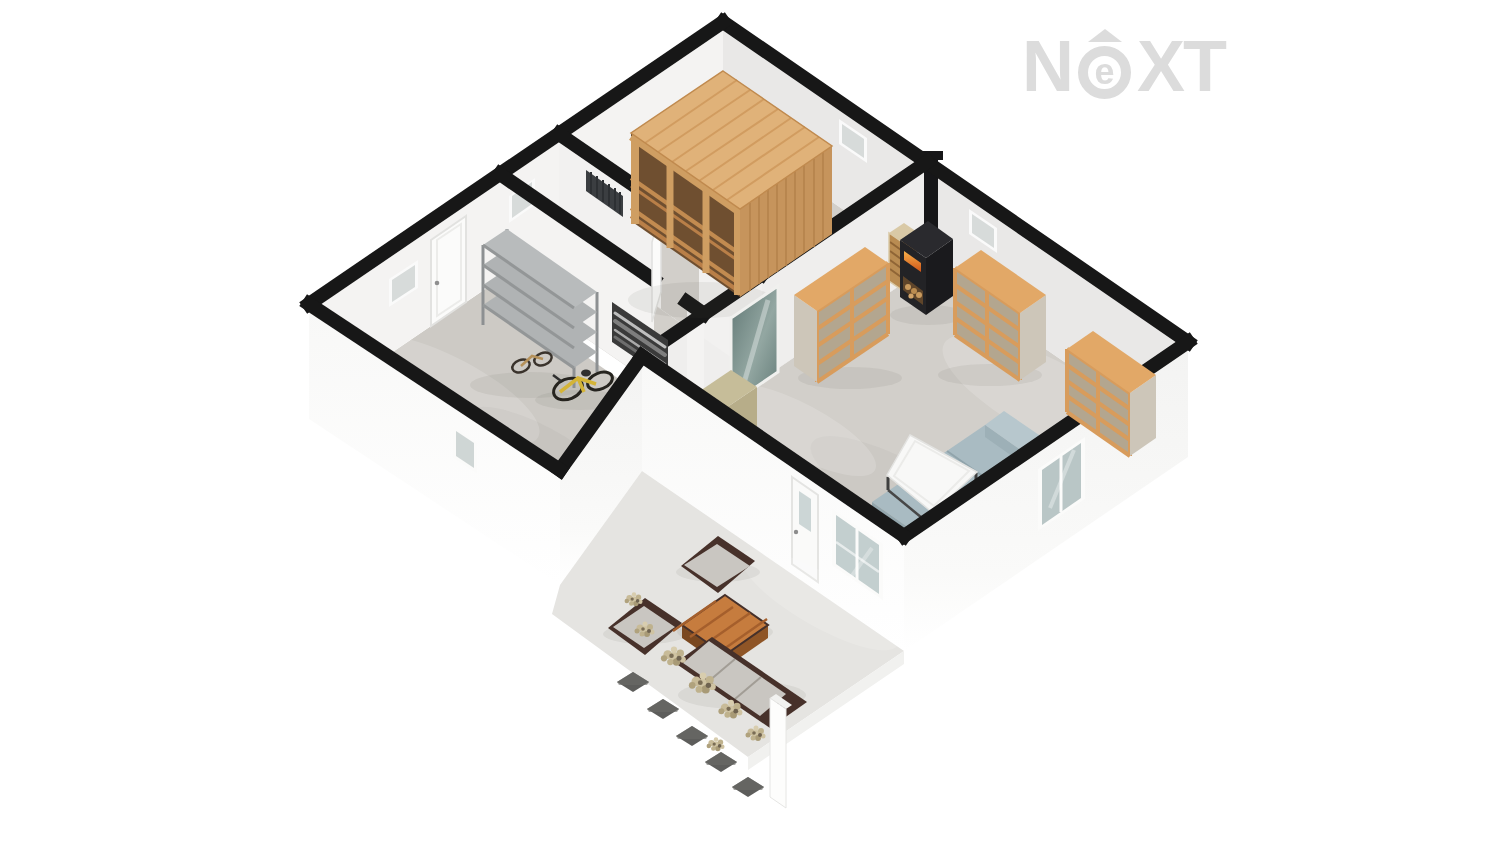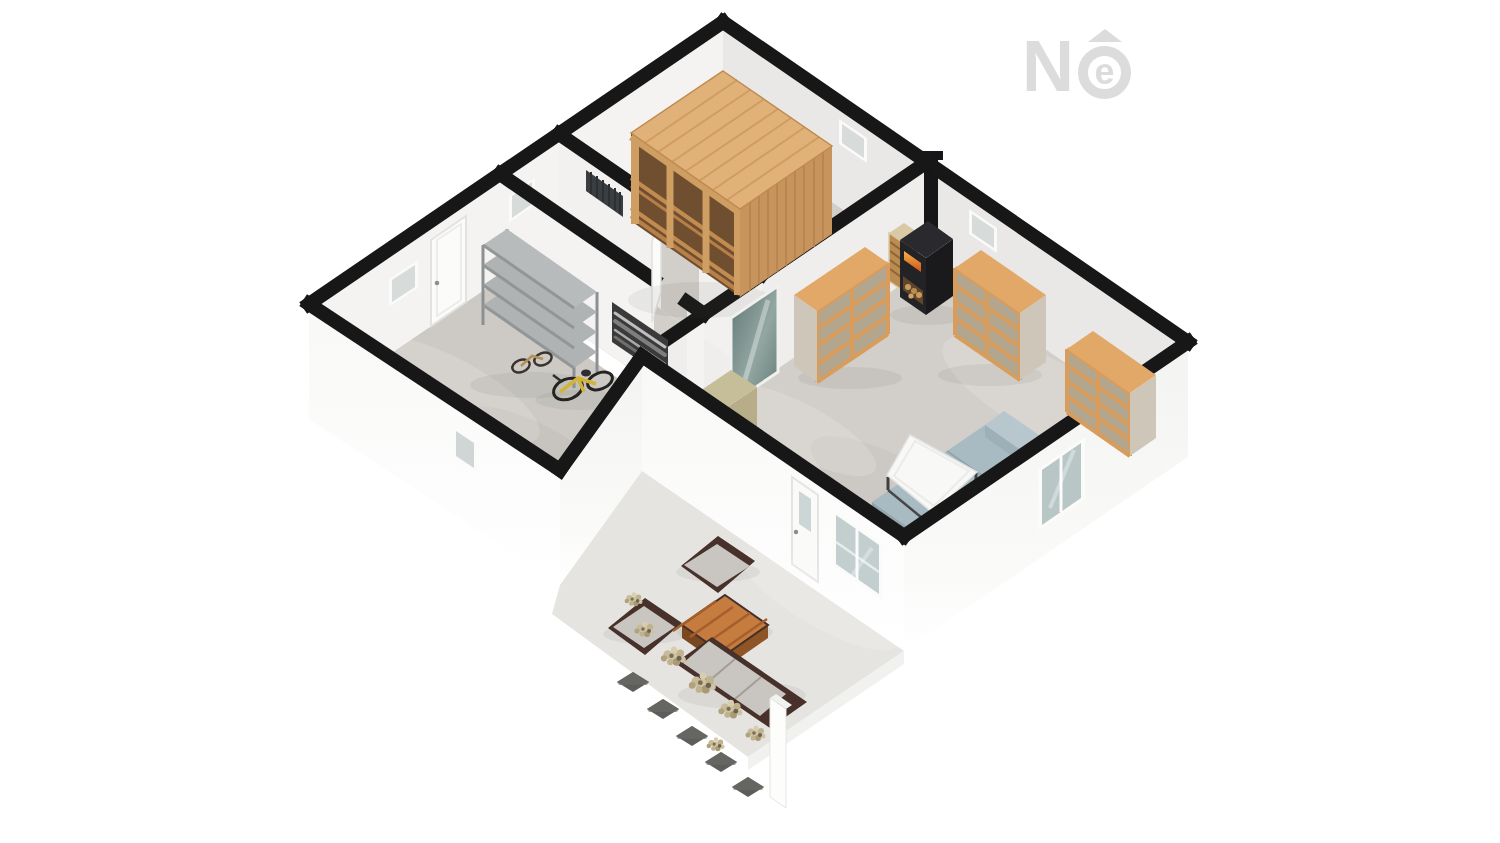--- a/index.html
+++ b/index.html
@@ -440,15 +440,16 @@
     </g>
   </g>
 </svg>
 
 <div class="logo">
   <span class="ltr">N</span>
   <span class="ring">
     <span class="caret"></span>
     <span class="e">e</span>
   </span>
+  <span class="ltr">XT</span>
 </div>
 
 </div>
 
 </body></html>

